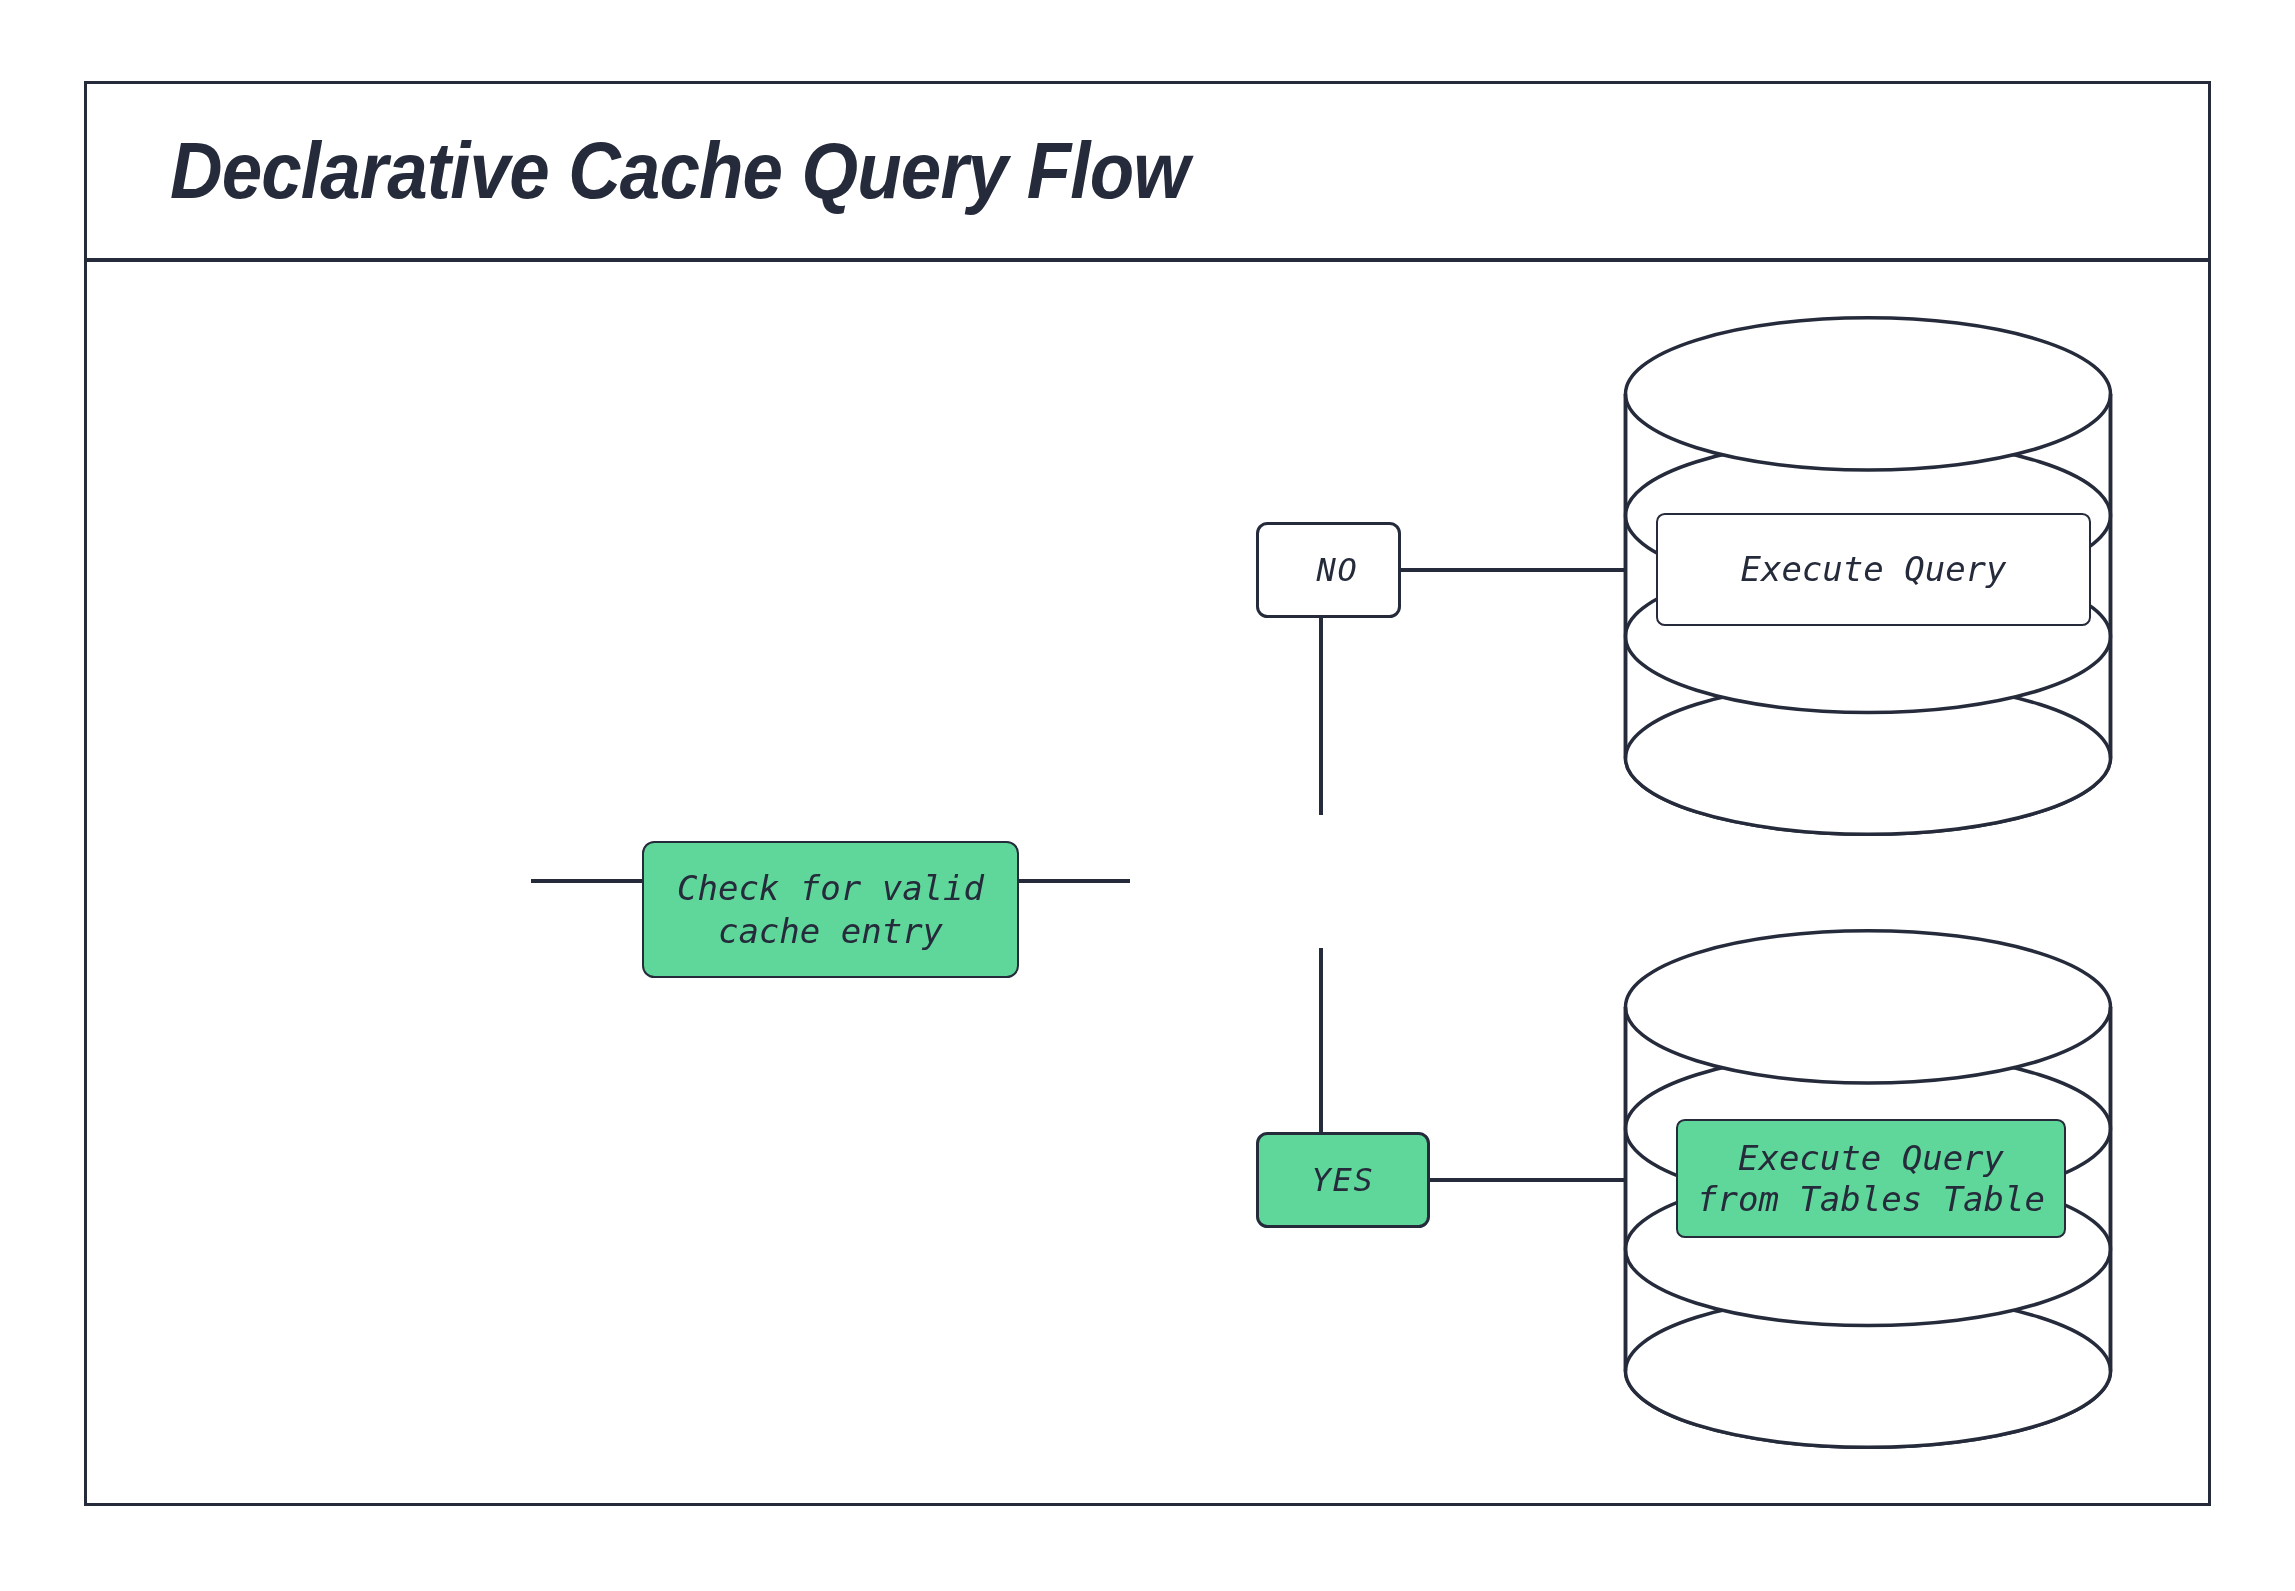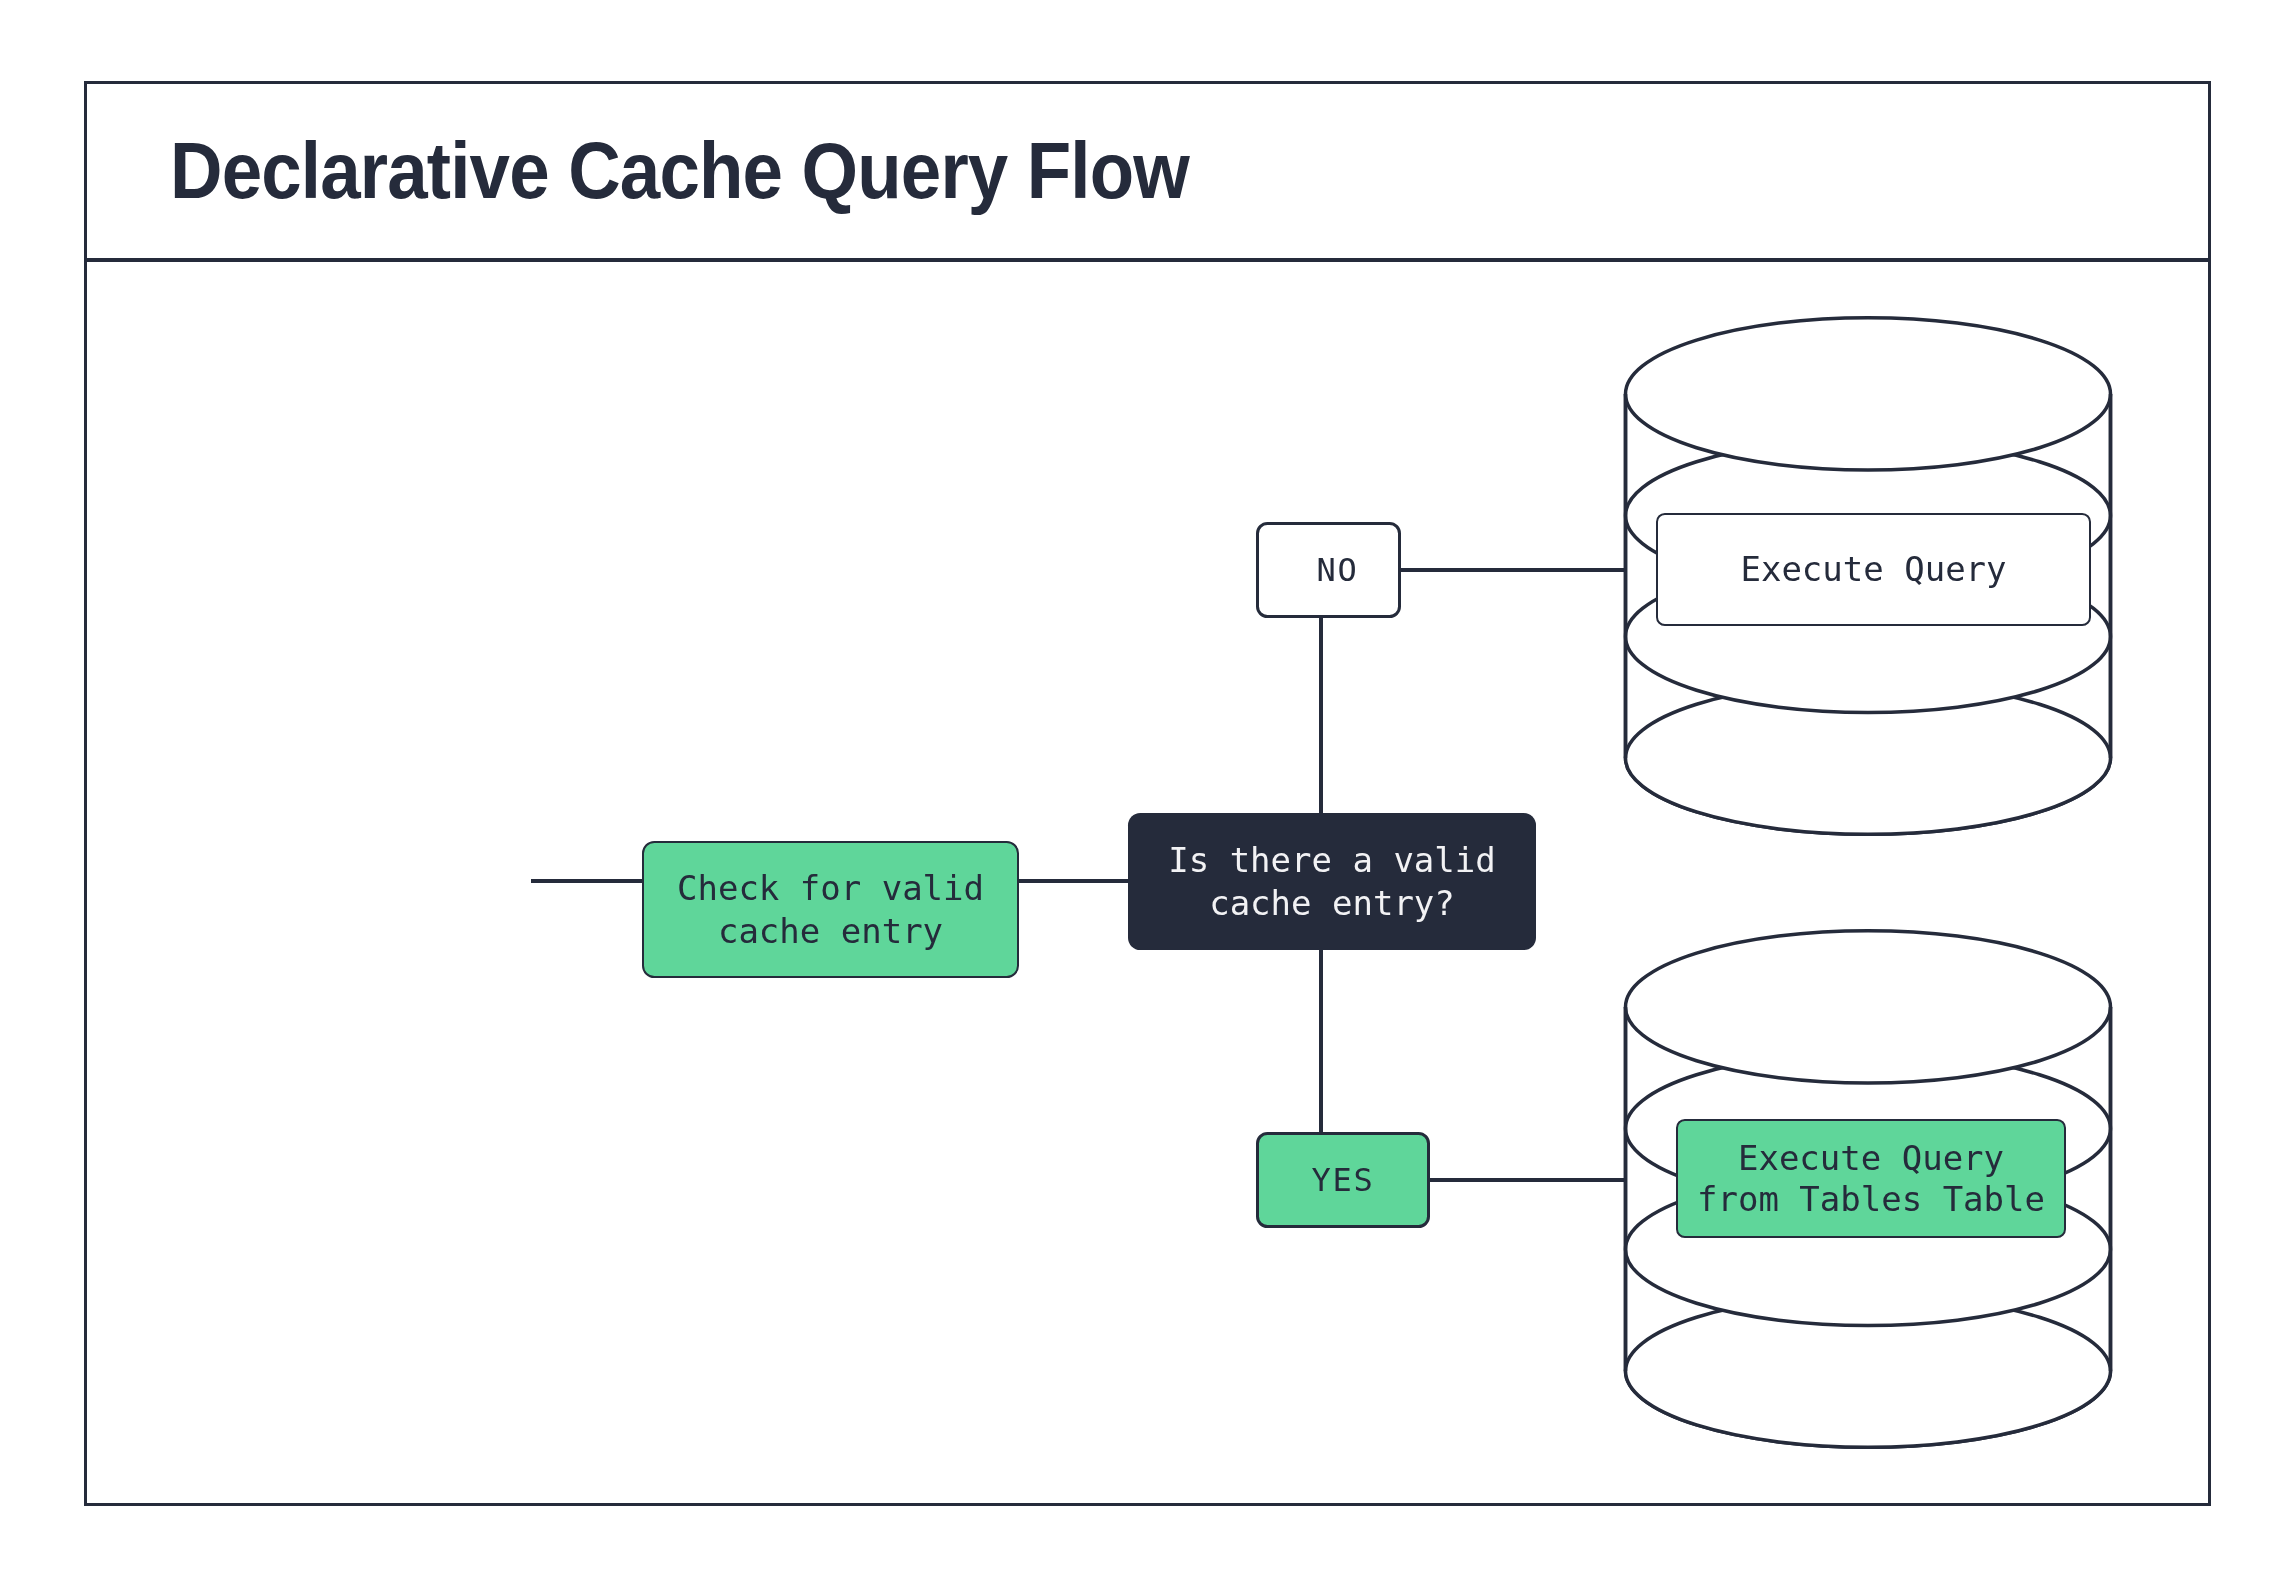--- a/index.html
+++ b/index.html
@@ -10,20 +10,21 @@
   }
   *{margin:0;padding:0;box-sizing:border-box;}
   html,body{background:var(--paper);}
   #stage{
     position:relative;
     width:2295px;height:1591px;
     background:var(--paper);
     font-family:"DejaVu Sans Mono","Liberation Mono",monospace;
     color:var(--ink);
     overflow:hidden;
+    font-style:italic;
   }
   
   .frame{
     position:absolute;left:84px;top:81px;width:2127px;height:1425px;
     border:3.5px solid var(--ink);
     background:transparent;
   }
   .title-divider{
     position:absolute;left:84px;top:258px;width:2127px;height:3.5px;
     background:var(--ink);
@@ -133,24 +134,20 @@
     <ellipse cx="281" cy="89" rx="277" ry="87"></ellipse>
     <path class="cyl-walls" d="M4 89 L4 505 M558 89 L558 505"></path>
   </svg>
 
 
   <div class="node n-check">
     <span class="tline">Check for valid</span>
     <span class="tline">cache entry</span>
   </div>
 
-  <div class="node n-decision">
-    <span class="tline">Is there a valid</span>
-    <span class="tline">cache entry?</span>
-  </div>
 
   <div class="node n-no">
     <span class="tline">NO</span>
   </div>
 
   <div class="node n-yes">
     <span class="tline">YES</span>
   </div>
 
   <div class="node n-source">

